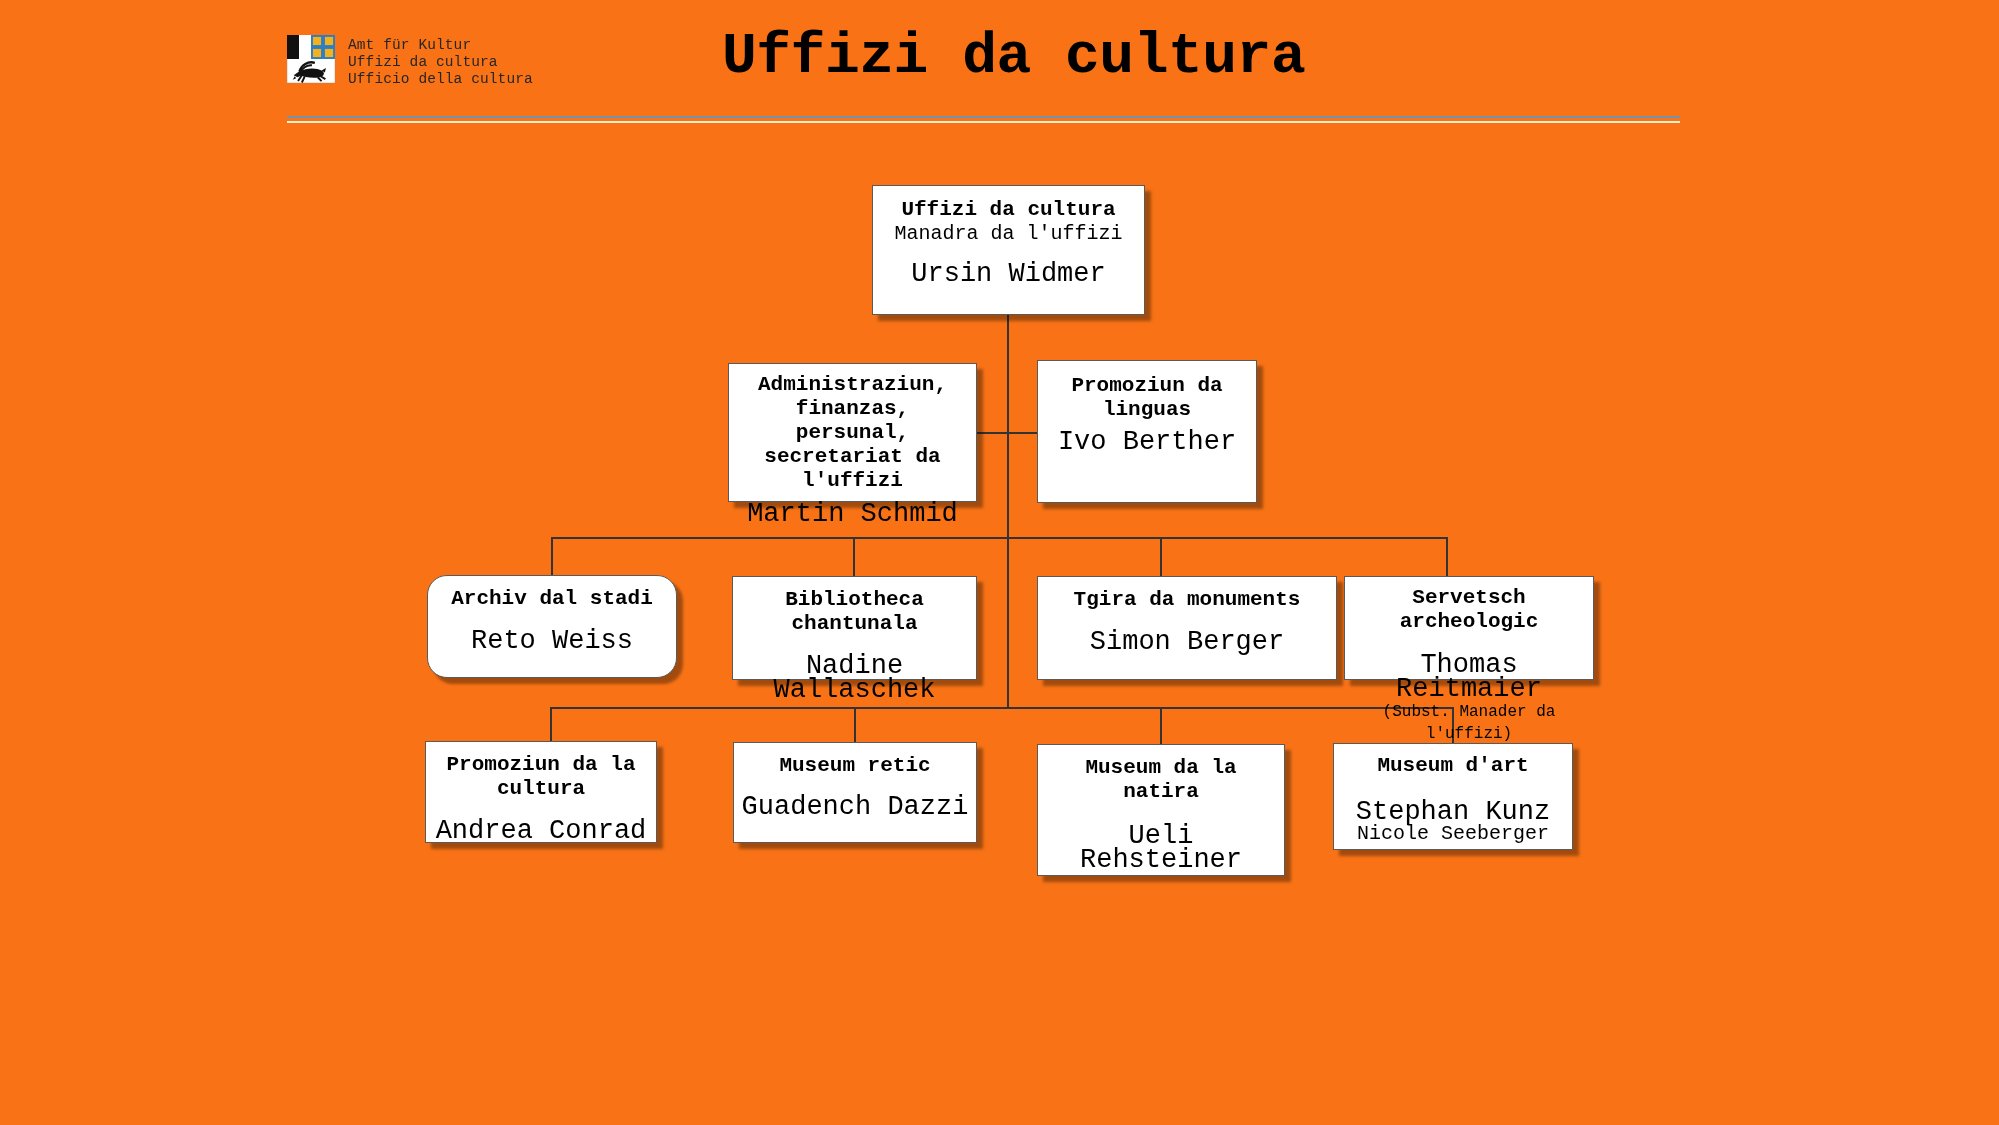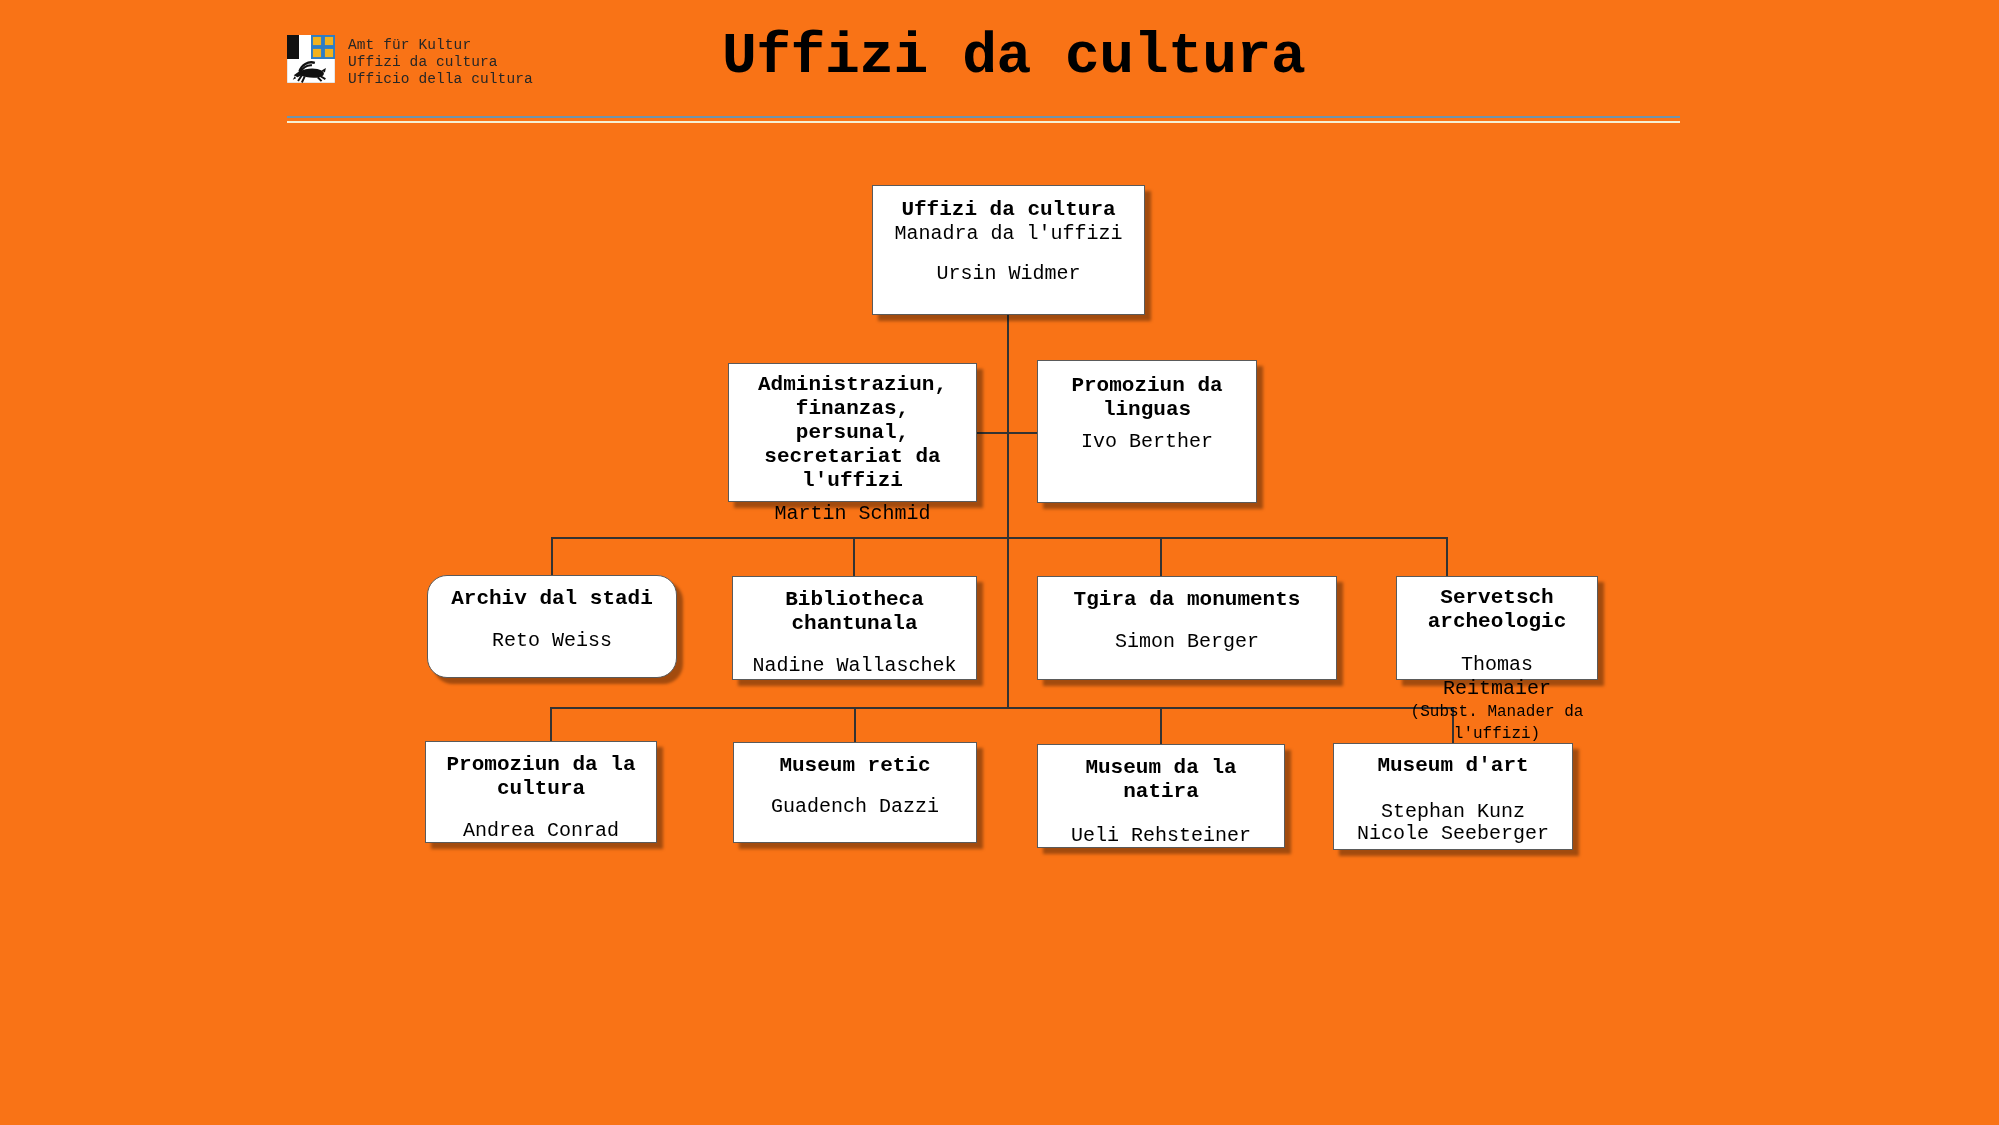--- a/index.html
+++ b/index.html
@@ -46,48 +46,48 @@
     position: absolute;
     background: #ffffff;
     border: 1px solid #5a5a5a;
     box-shadow: 6px 6px 3px rgba(0,0,0,0.35);
     text-align: center;
     box-sizing: border-box;
     padding: 0 4px;
   }
   .node .title  { font-weight: bold; font-size: 21px; line-height: 24px; margin-top: 11px; }
   .node .sub    { font-size: 20px; line-height: 24px; }
-  .node .person { font-size: 20px; line-height: 24px; margin-top: 18px; }
+  .node .person { font-size: 27px; line-height: 24px; margin-top: 18px; }
   .node .person2{ font-size: 20px; line-height: 22px; }
   .node .note   { font-size: 16px; line-height: 22px; }
 
   .n-root   { left: 872px;  top: 185px; width: 273px; height: 130px; }
   .n-root .title { margin-top: 12px; }
   .n-root .person { margin-top: 16px; }
 
   .n-admin  { left: 728px;  top: 363px; width: 249px; height: 139px; }
   .n-admin .title { margin-top: 9px; }
   .n-admin .person { margin-top: 9px; }
 
   .n-linguas{ left: 1037px; top: 360px; width: 220px; height: 143px; }
   .n-linguas .title { margin-top: 13px; }
   .n-linguas .person { margin-top: 8px; }
 
   .n-archiv { left: 427px;  top: 575px; width: 250px; height: 103px; border-radius: 20px; }
   .n-biblio { left: 732px;  top: 576px; width: 245px; height: 104px; }
   .n-tgira  { left: 1037px; top: 576px; width: 300px; height: 104px; }
 
-  .n-servetsch { left: 1396px; top: 576px; width: 202px; height: 104px; }
+  .n-servetsch { left: 1344px; top: 576px; width: 250px; height: 104px; }
   .n-servetsch .title { margin-top: 9px; }
   .n-servetsch .person { margin-top: 19px; }
 
   .n-promcult { left: 425px; top: 741px; width: 232px; height: 102px; }
   .n-retic    { left: 733px; top: 742px; width: 244px; height: 101px; }
   .n-retic .person { margin-top: 17px; }
-  .n-natira   { left: 1037px; top: 744px; width: 248px; height: 104px; }
+  .n-natira   { left: 1037px; top: 744px; width: 248px; height: 132px; }
   .n-natira .person { margin-top: 20px; }
 
   .n-dart { left: 1333px; top: 743px; width: 240px; height: 107px; }
   .n-dart .title { margin-top: 10px; }
   .n-dart .person { margin-top: 23px; line-height: 22px; }
 </style>
 </head>
 <body>
 
 <div class="canvas">

